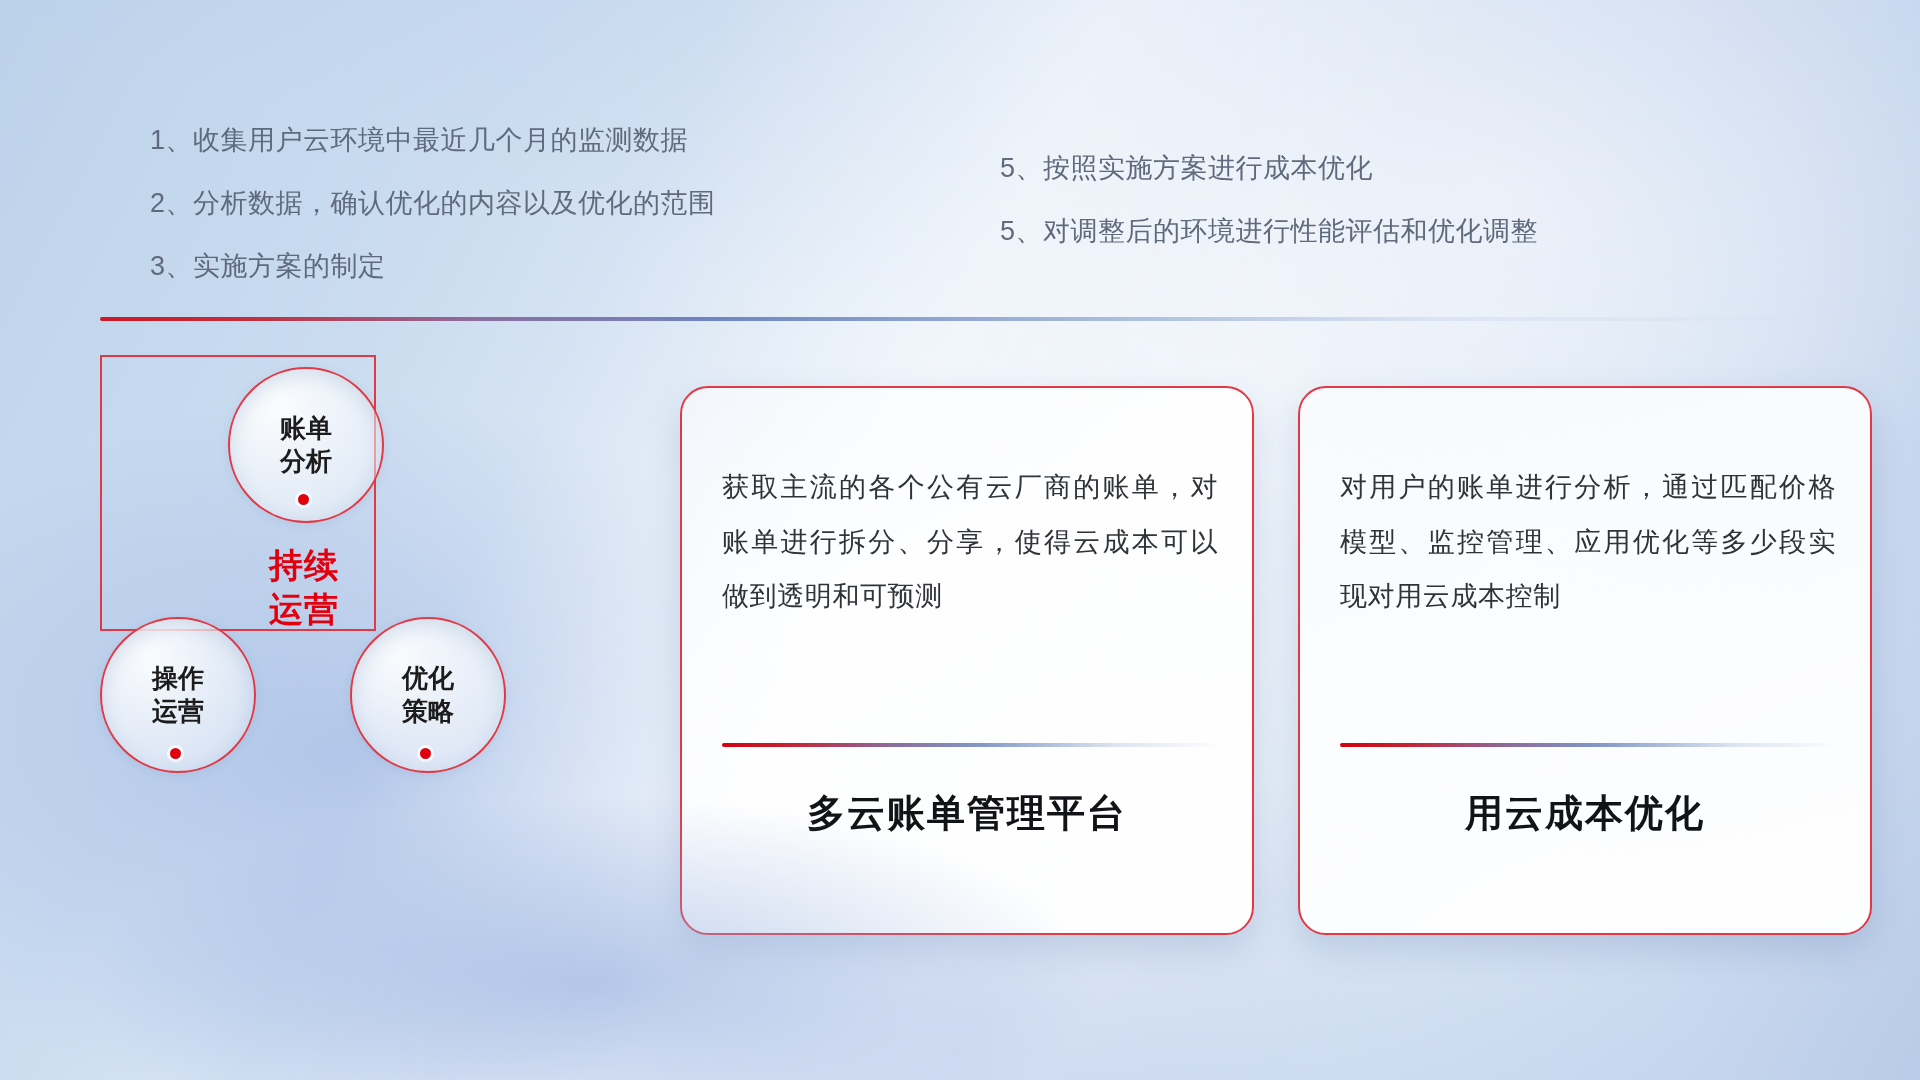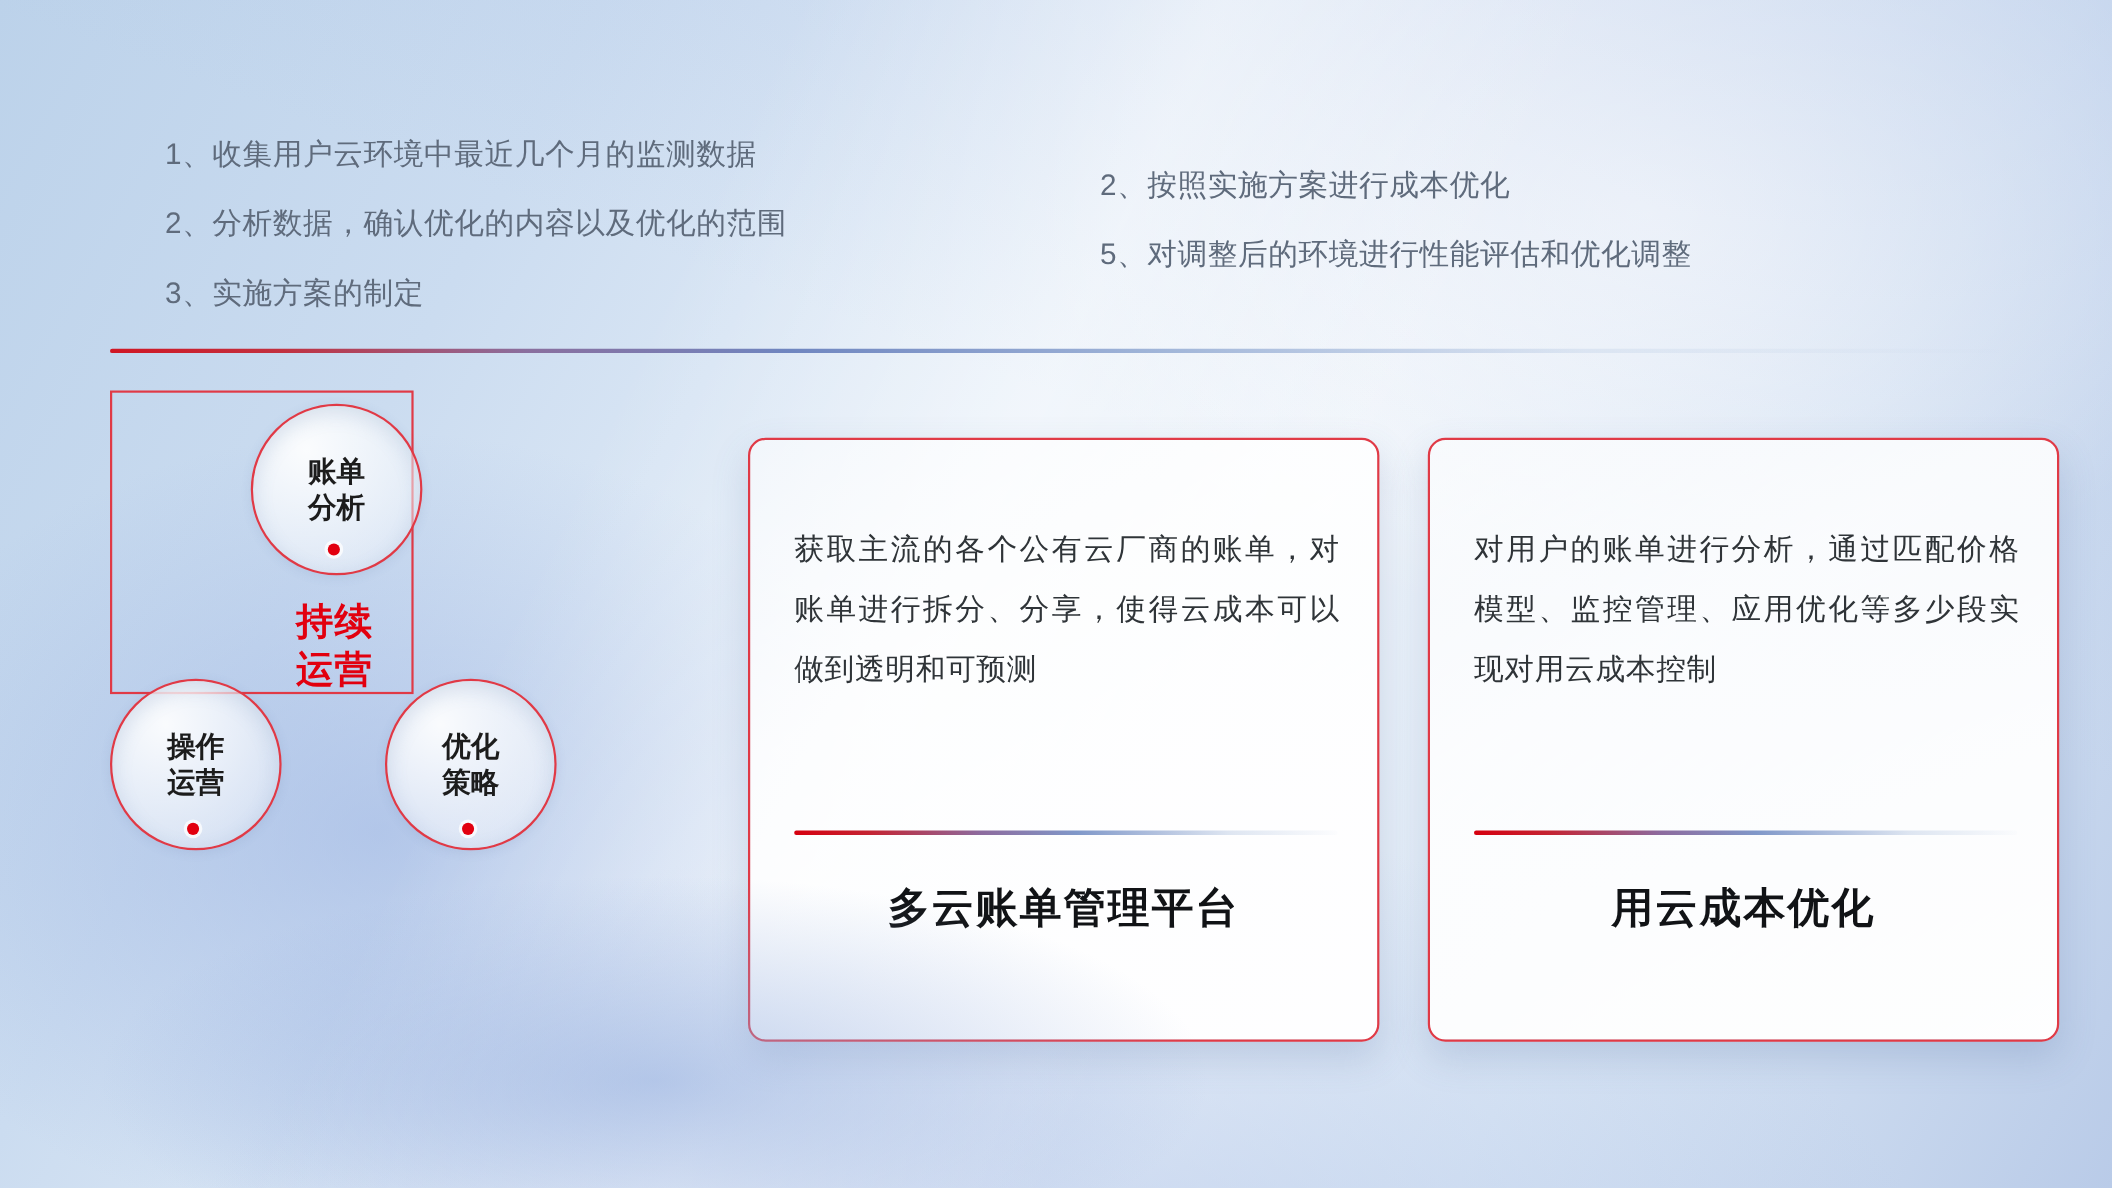--- a/index.html
+++ b/index.html
@@ -147,24 +147,24 @@
     background: #e2000f;
     box-shadow: 0 0 0 3px rgba(255,255,255,0.75);
   }
   .dot-top { left: 198px; top: 139px; }
   .dot-left { left: 70px; top: 393px; }
   .dot-right { left: 320px; top: 393px; }
 
   
   .card {
     position: absolute;
-    top: 398px;
+    top: 386px;
     width: 570px;
     height: 545px;
-    border-radius: 16px;
+    border-radius: 28px;
     border: 2px solid #e03a46;
     background: linear-gradient(150deg, rgba(255,255,255,0.55) 0%, rgba(255,255,255,0.86) 34%, rgba(255,255,255,0.95) 70%, rgba(255,255,255,0.98) 100%);
     box-shadow: 0 14px 34px rgba(74,106,154,0.20);
     overflow: hidden;
   }
   .card-1 { left: 680px; }
   .card-2 { left: 1298px; }
   .card-body {
     position: absolute;
     left: 40px;
@@ -203,21 +203,21 @@
 
 <div id="stage">
 
   <div class="list list-left">
     <div class="list-item">1、收集用户云环境中最近几个月的监测数据</div>
     <div class="list-item">2、分析数据，确认优化的内容以及优化的范围</div>
     <div class="list-item">3、实施方案的制定</div>
   </div>
 
   <div class="list list-right">
-    <div class="list-item">2、按照实施方案进行成本优化</div>
+    <div class="list-item">5、按照实施方案进行成本优化</div>
     <div class="list-item">5、对调整后的环境进行性能评估和优化调整</div>
   </div>
 
   <div class="divider"></div>
 
   <div class="venn">
     <div class="circle c-top">
       <span>
         <span>账单</span><br>
         <span>分析</span>

